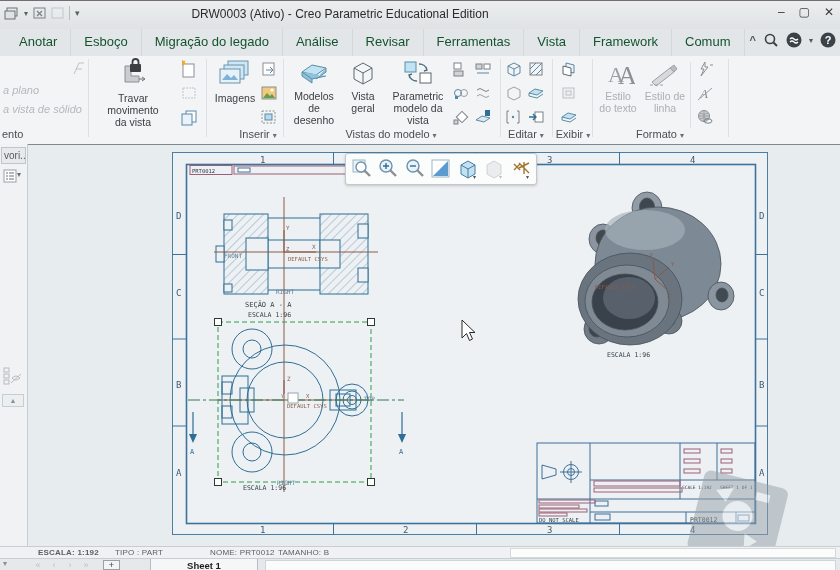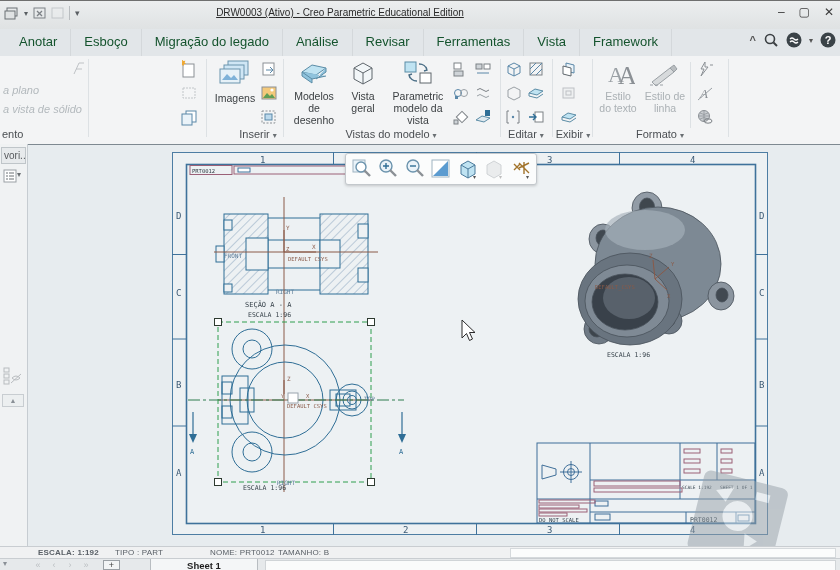--- a/index.html
+++ b/index.html
@@ -5,21 +5,21 @@
   html,body{margin:0;padding:0;background:#cfd3d6;}
   .screen{position:relative;width:840px;height:570px;overflow:hidden;
     font-family:"Liberation Sans",sans-serif;background:#f2f3f4;
     border-top:1px solid #6f6f6f;box-sizing:border-box;}
   
   .titlebar{position:absolute;left:0;top:0;width:840px;height:28px;
     background:linear-gradient(#eceeef,#dfe2e3);border-bottom:1px solid #c3c7ca;}
   .qat{position:absolute;left:4px;top:5px;display:flex;align-items:center;gap:5px;color:#5a5f63;font-size:12px;}
   .qat .sep{width:1px;height:14px;background:#b9bdc0;}
   .title{position:absolute;left:130px;top:6px;width:420px;text-align:center;
-    font-size:10px;color:#2b2b2b;white-space:nowrap;text-decoration:underline;}
+    font-size:12px;color:#2b2b2b;white-space:nowrap;}
   .winctl{position:absolute;right:6px;top:4px;display:flex;gap:14px;font-size:12px;color:#3c3c3c;}
   .winctl span{cursor:default;}
   
   .tabrow{position:absolute;left:0;top:28px;width:840px;height:27px;background:#e2e6e9;
     border-bottom:1px solid #cdd2d6;}
   .tabs{position:absolute;left:6px;top:0;display:flex;height:27px;}
   .tab{padding:0 13px;line-height:26px;font-size:13px;color:#14532d;border-right:1px solid rgba(0,0,0,0.06);white-space:nowrap;}
   .tabicons{position:absolute;right:4px;top:3px;display:flex;align-items:center;gap:7px;}
   .chev{font-size:11px;color:#555;font-weight:bold;}
   
@@ -95,20 +95,21 @@
   <div class="tabrow">
     <div class="tabs">
       <div class="tab">Anotar</div>
       <div class="tab">Esboço</div>
       <div class="tab">Migração do legado</div>
       <div class="tab">Análise</div>
       <div class="tab">Revisar</div>
       <div class="tab">Ferramentas</div>
       <div class="tab">Vista</div>
       <div class="tab">Framework</div>
+      <div class="tab">Comum</div>
     </div>
     <div class="tabicons">
       <span class="chev">^</span>
       <svg width="16" height="16">
         <circle cx="7" cy="7" r="4.5" fill="none" stroke="#3c4043" stroke-width="1.6"></circle>
         <line x1="10.5" y1="10.5" x2="14" y2="14" stroke="#3c4043" stroke-width="2"></line>
       </svg>
       <svg width="16" height="16">
         <circle cx="8" cy="8" r="7.5" fill="#3b4348"></circle>
         <path d="M4 7 q2 -2 4 0 t4 0 M4 10 q2 -2 4 0 t4 0" stroke="#fff" stroke-width="1.2" fill="none"></path>
@@ -126,20 +127,30 @@
     <span class="gray-part" style="left:3px;top:28px;">a plano</span>
     <span class="gray-part" style="left:3px;top:47px;">a vista de sólido</span>
     <svg class="sicon" style="left:70px;top:4px;" opacity="0.5">
       <path d="M4 14 L9 3 M9 3 h5 M6 9 h6" stroke="#8a9096" fill="none"></path>
     </svg>
     <div class="glabel" style="left:2px;width:40px;text-align:left;">
       <span>ento</span>
     </div>
     <div class="rdiv" style="left:88px;"></div>
 
+    <div class="bigbtn" style="left:92px;width:82px;">
+      <svg class="bicon" width="32" height="32">
+        <path d="M8 8 v16 h14 v-6 h-8 v-10 z" fill="#c9cdd1" stroke="#8b9095"></path>
+        <path d="M22 21 h5 M25 19 l3 2 -3 2" stroke="#6b7075" fill="none"></path>
+        <rect x="13" y="6" width="11" height="8" rx="1" fill="#3c4043"></rect>
+        <path d="M15.5 6 v-2 a3 3 0 0 1 6 0 v2" fill="none" stroke="#3c4043" stroke-width="1.8"></path>
+      </svg>
+      <span>Travar movimento</span><br>
+      <span>da vista</span>
+    </div>
     <svg class="sicon" style="left:180px;top:4px;">
       <rect x="3" y="4" width="11" height="13" fill="#fff" stroke="#8b9095"></rect>
       <path d="M6 3 l1.6 2.6 3-0.4 -1.2 2.6 2 2 -3 .4 -.6 3 -2.2-2" fill="#f0a830" transform="translate(-2,-3) scale(0.7)"></path>
     </svg>
     <svg class="sicon" style="left:180px;top:28px;" opacity="0.55">
       <rect x="3" y="4" width="12" height="10" fill="#f5f6f7" stroke="#9aa0a5" stroke-dasharray="2 1"></rect>
     </svg>
     <svg class="sicon" style="left:180px;top:52px;">
       <rect x="6" y="3" width="10" height="11" fill="#fff" stroke="#5a87a8"></rect>
       <rect x="2" y="6" width="10" height="11" fill="#eaf3f9" stroke="#5a87a8"></rect>

